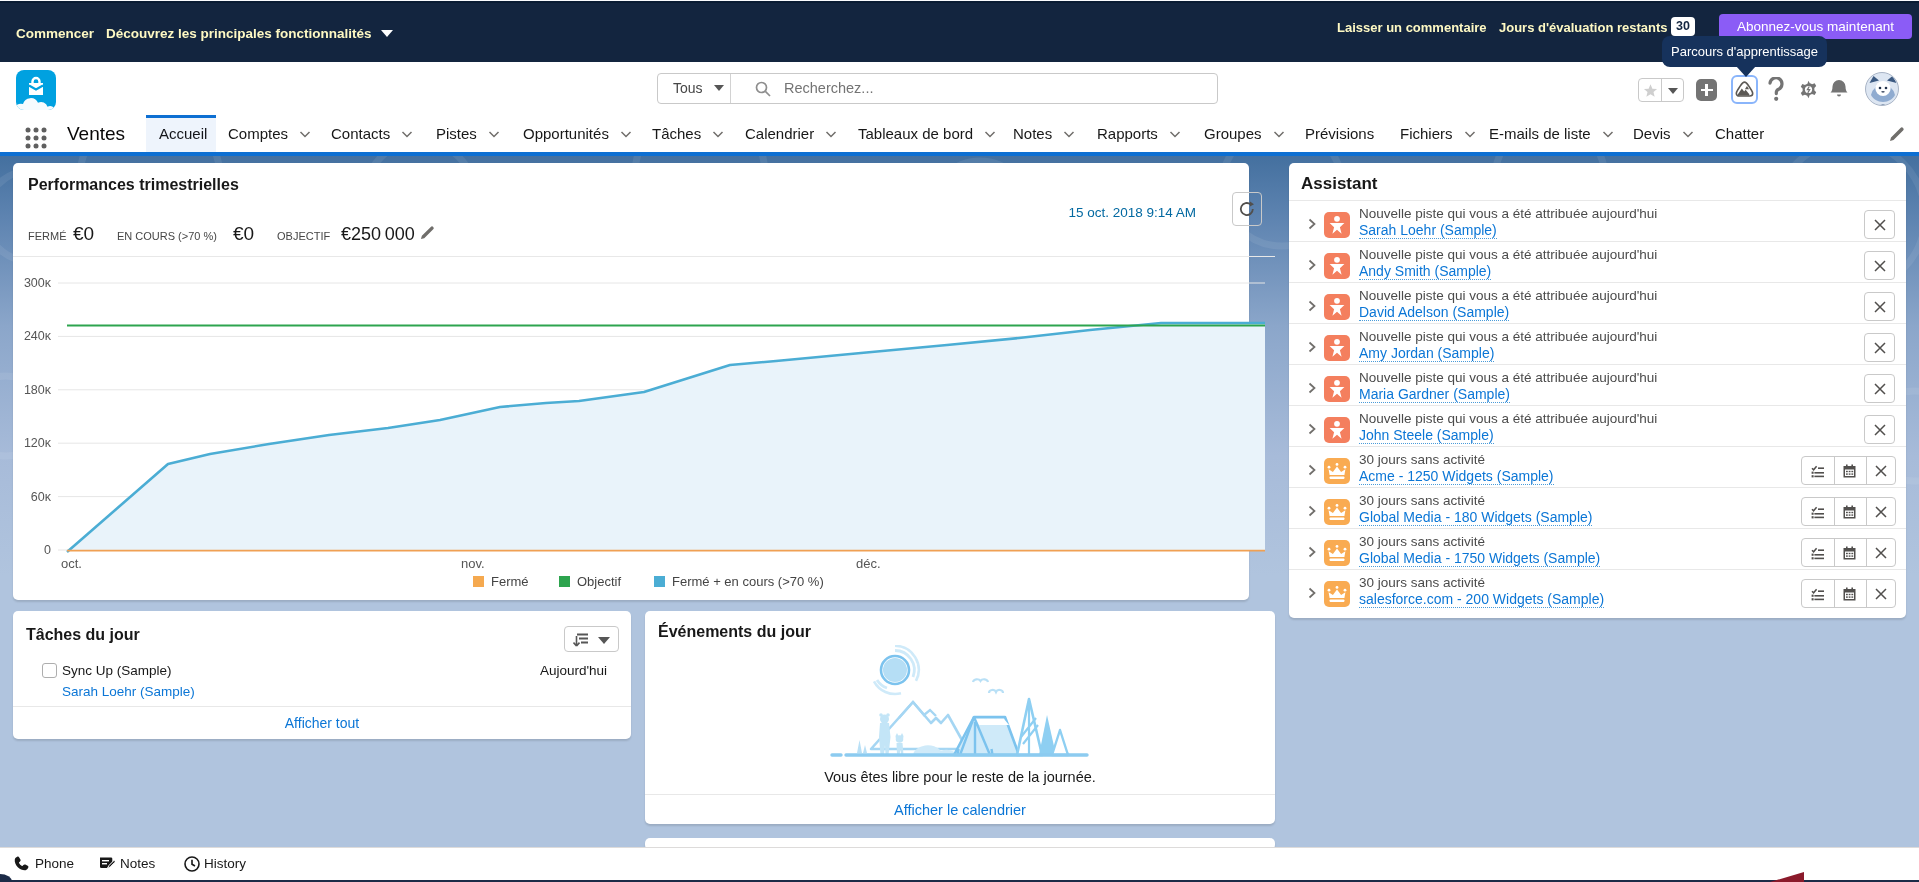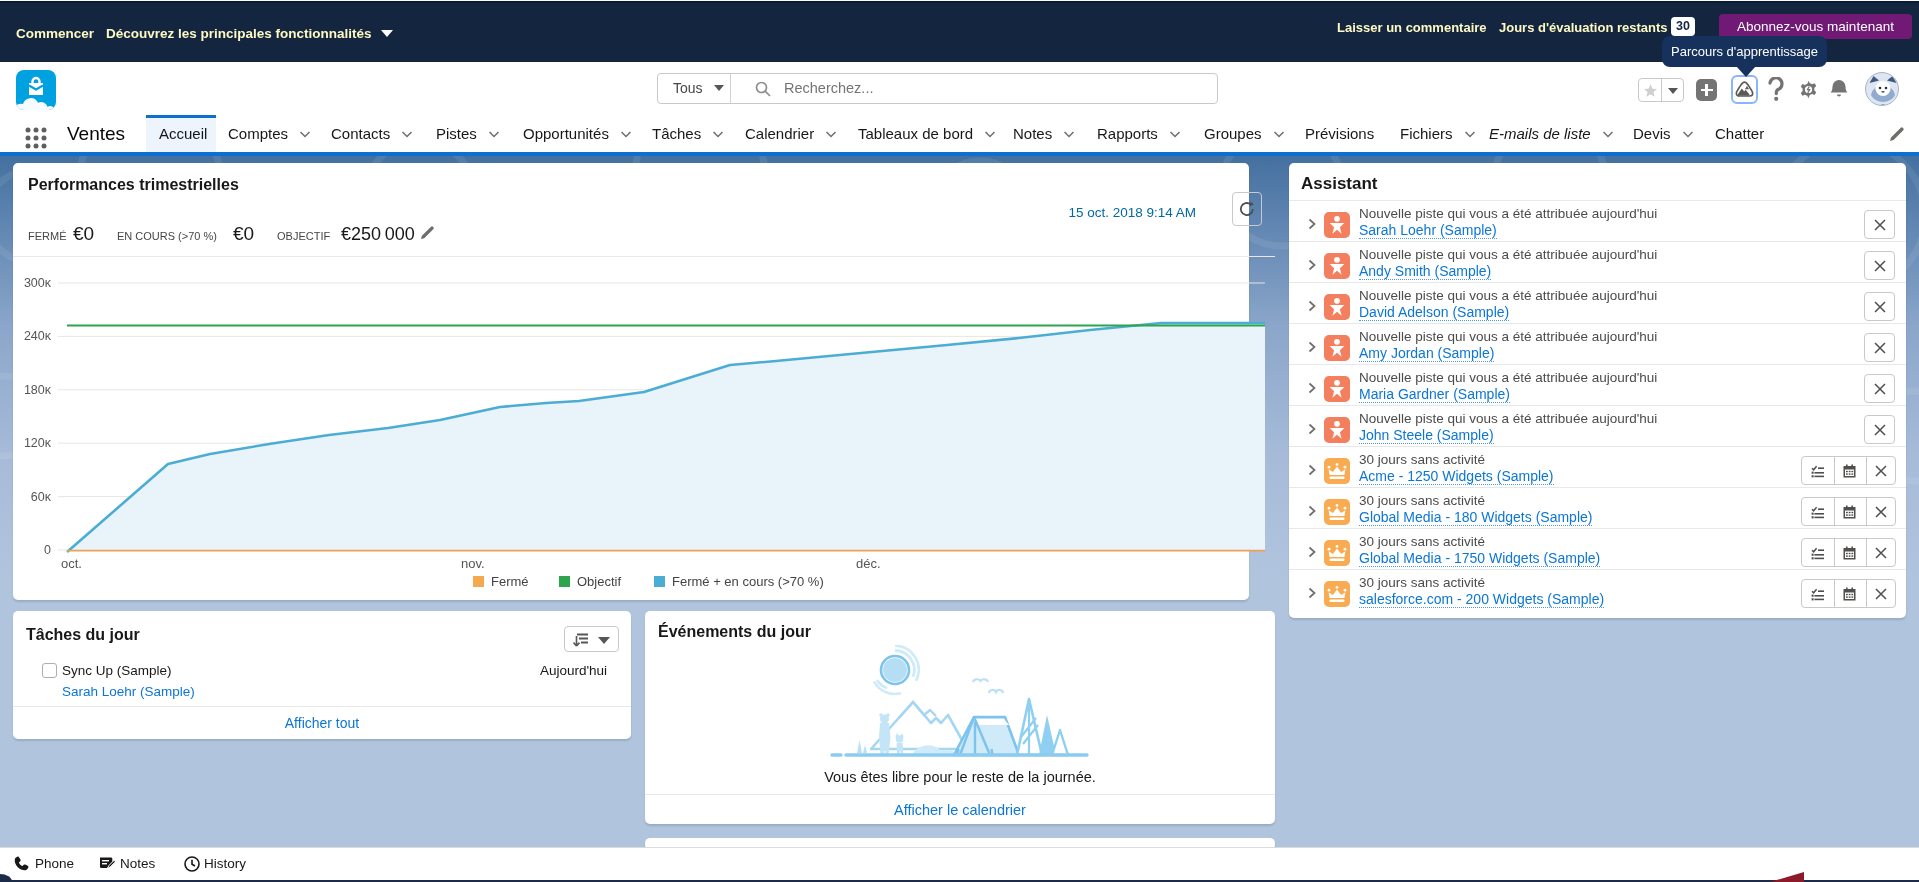--- a/index.html
+++ b/index.html
@@ -5,21 +5,21 @@
 * { margin:0; padding:0; box-sizing:border-box; }
 html,body { width:1919px; height:882px; overflow:hidden; font-family:"Liberation Sans", sans-serif; background:#fff; }
 #stage { position:relative; width:1919px; height:882px; overflow:hidden; }
 .abs { position:absolute; }
 .card { position:absolute; background:#fff; border-radius:5px; box-shadow:0 2px 2px rgba(0,0,0,.12); }
 a { text-decoration:none; color:#0b76d6; }
 
 #topbar { position:absolute; left:0; top:0; width:1919px; height:62px; background:#13253f; color:#fff; }
 #topbar .item { position:absolute; font-size:13.5px; font-weight:700; color:#fef9c3; white-space:nowrap; }
 #badge30 { position:absolute; left:1671px; top:17px; width:24px; height:19px; background:#fff; color:#13253f; font-size:12.5px; font-weight:700; border-radius:4px; text-align:center; line-height:19px; }
-#subscribe { position:absolute; left:1719px; top:14px; width:193px; height:25px; background:#701a75; border-radius:4px; color:#fff; font-size:13.5px; text-align:center; line-height:25px; font-weight:400; }
+#subscribe { position:absolute; left:1719px; top:14px; width:193px; height:25px; background:#8b5cf6; border-radius:4px; color:#fff; font-size:13.5px; text-align:center; line-height:25px; font-weight:400; }
 #tooltip { position:absolute; left:1662px; top:36px; width:165px; height:31px; background:#16325c; border-radius:8px; color:#fff; font-size:13px; text-align:center; line-height:31px; z-index:30; }
 #tooltip:after { content:""; position:absolute; left:74px; top:30px; border-left:10px solid transparent; border-right:10px solid transparent; border-top:11px solid #16325c; }
 
 #header { position:absolute; left:0; top:62px; width:1919px; height:53px; background:#fff; }
 #applogo { position:absolute; left:16px; top:8px; width:40px; height:40px; border-radius:8px; background:#00a1e0; overflow:hidden; }
 #search { position:absolute; left:657px; top:11px; width:561px; height:31px; border:1px solid #c9c9c9; border-radius:4px; background:#fff; }
 
 #nav { position:absolute; left:0; top:115px; width:1919px; height:37px; background:#fff; }
 .navitem { position:absolute; top:0; height:37px; line-height:37px; font-size:15px; color:#181818; white-space:nowrap; }
 .chev { display:inline-block; width:14px; height:14px; vertical-align:-2px; margin-left:10px; }
@@ -157,21 +157,21 @@
     <div class="navitem" style="left:1097px;">Rapports<svg class="chev" viewBox="0 0 14 14">
           <path d="M2.5 5 L7 9.5 L11.5 5" fill="none" stroke="#706e6b" stroke-width="1.5"></path>
         </svg></div>
     <div class="navitem" style="left:1204px;">Groupes<svg class="chev" viewBox="0 0 14 14">
           <path d="M2.5 5 L7 9.5 L11.5 5" fill="none" stroke="#706e6b" stroke-width="1.5"></path>
         </svg></div>
     <div class="navitem" style="left:1305px;">Prévisions</div>
     <div class="navitem" style="left:1400px;">Fichiers<svg class="chev" viewBox="0 0 14 14">
           <path d="M2.5 5 L7 9.5 L11.5 5" fill="none" stroke="#706e6b" stroke-width="1.5"></path>
         </svg></div>
-    <div class="navitem" style="left:1489px;font-style:italic;">E-mails de liste<svg class="chev" viewBox="0 0 14 14">
+    <div class="navitem" style="left:1489px;">E-mails de liste<svg class="chev" viewBox="0 0 14 14">
           <path d="M2.5 5 L7 9.5 L11.5 5" fill="none" stroke="#706e6b" stroke-width="1.5"></path>
         </svg></div>
     <div class="navitem" style="left:1633px;">Devis<svg class="chev" viewBox="0 0 14 14">
           <path d="M2.5 5 L7 9.5 L11.5 5" fill="none" stroke="#706e6b" stroke-width="1.5"></path>
         </svg></div>
     <div class="navitem" style="left:1715px;">Chatter</div>
     <svg style="position:absolute;left:1889px;top:11px;" width="16" height="16" viewBox="0 0 16 16">
         <path d="M1 15 L2 11.5 L11.5 2 a1.8 1.8 0 0 1 2.6 0 a1.8 1.8 0 0 1 0 2.6 L4.5 14 Z" fill="#706e6b"></path>
       </svg>
   </div>

